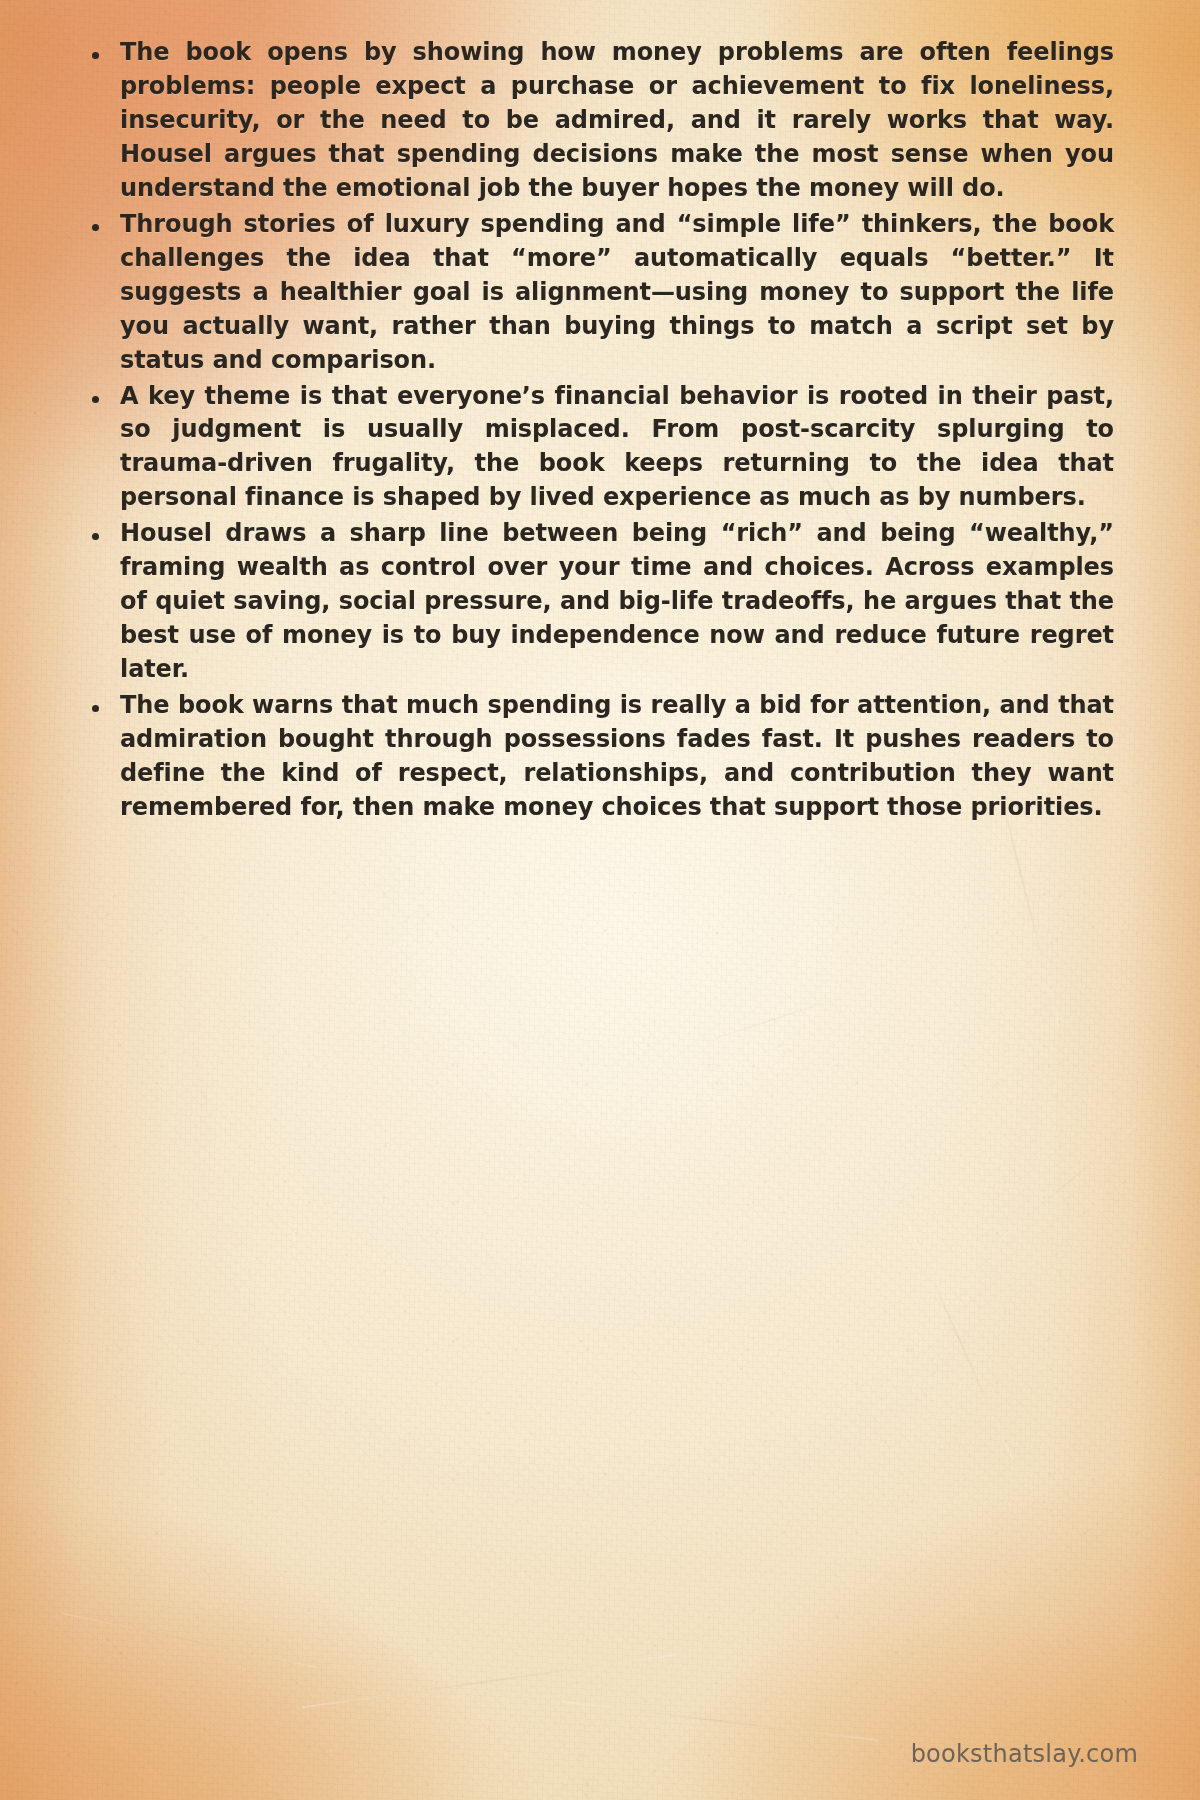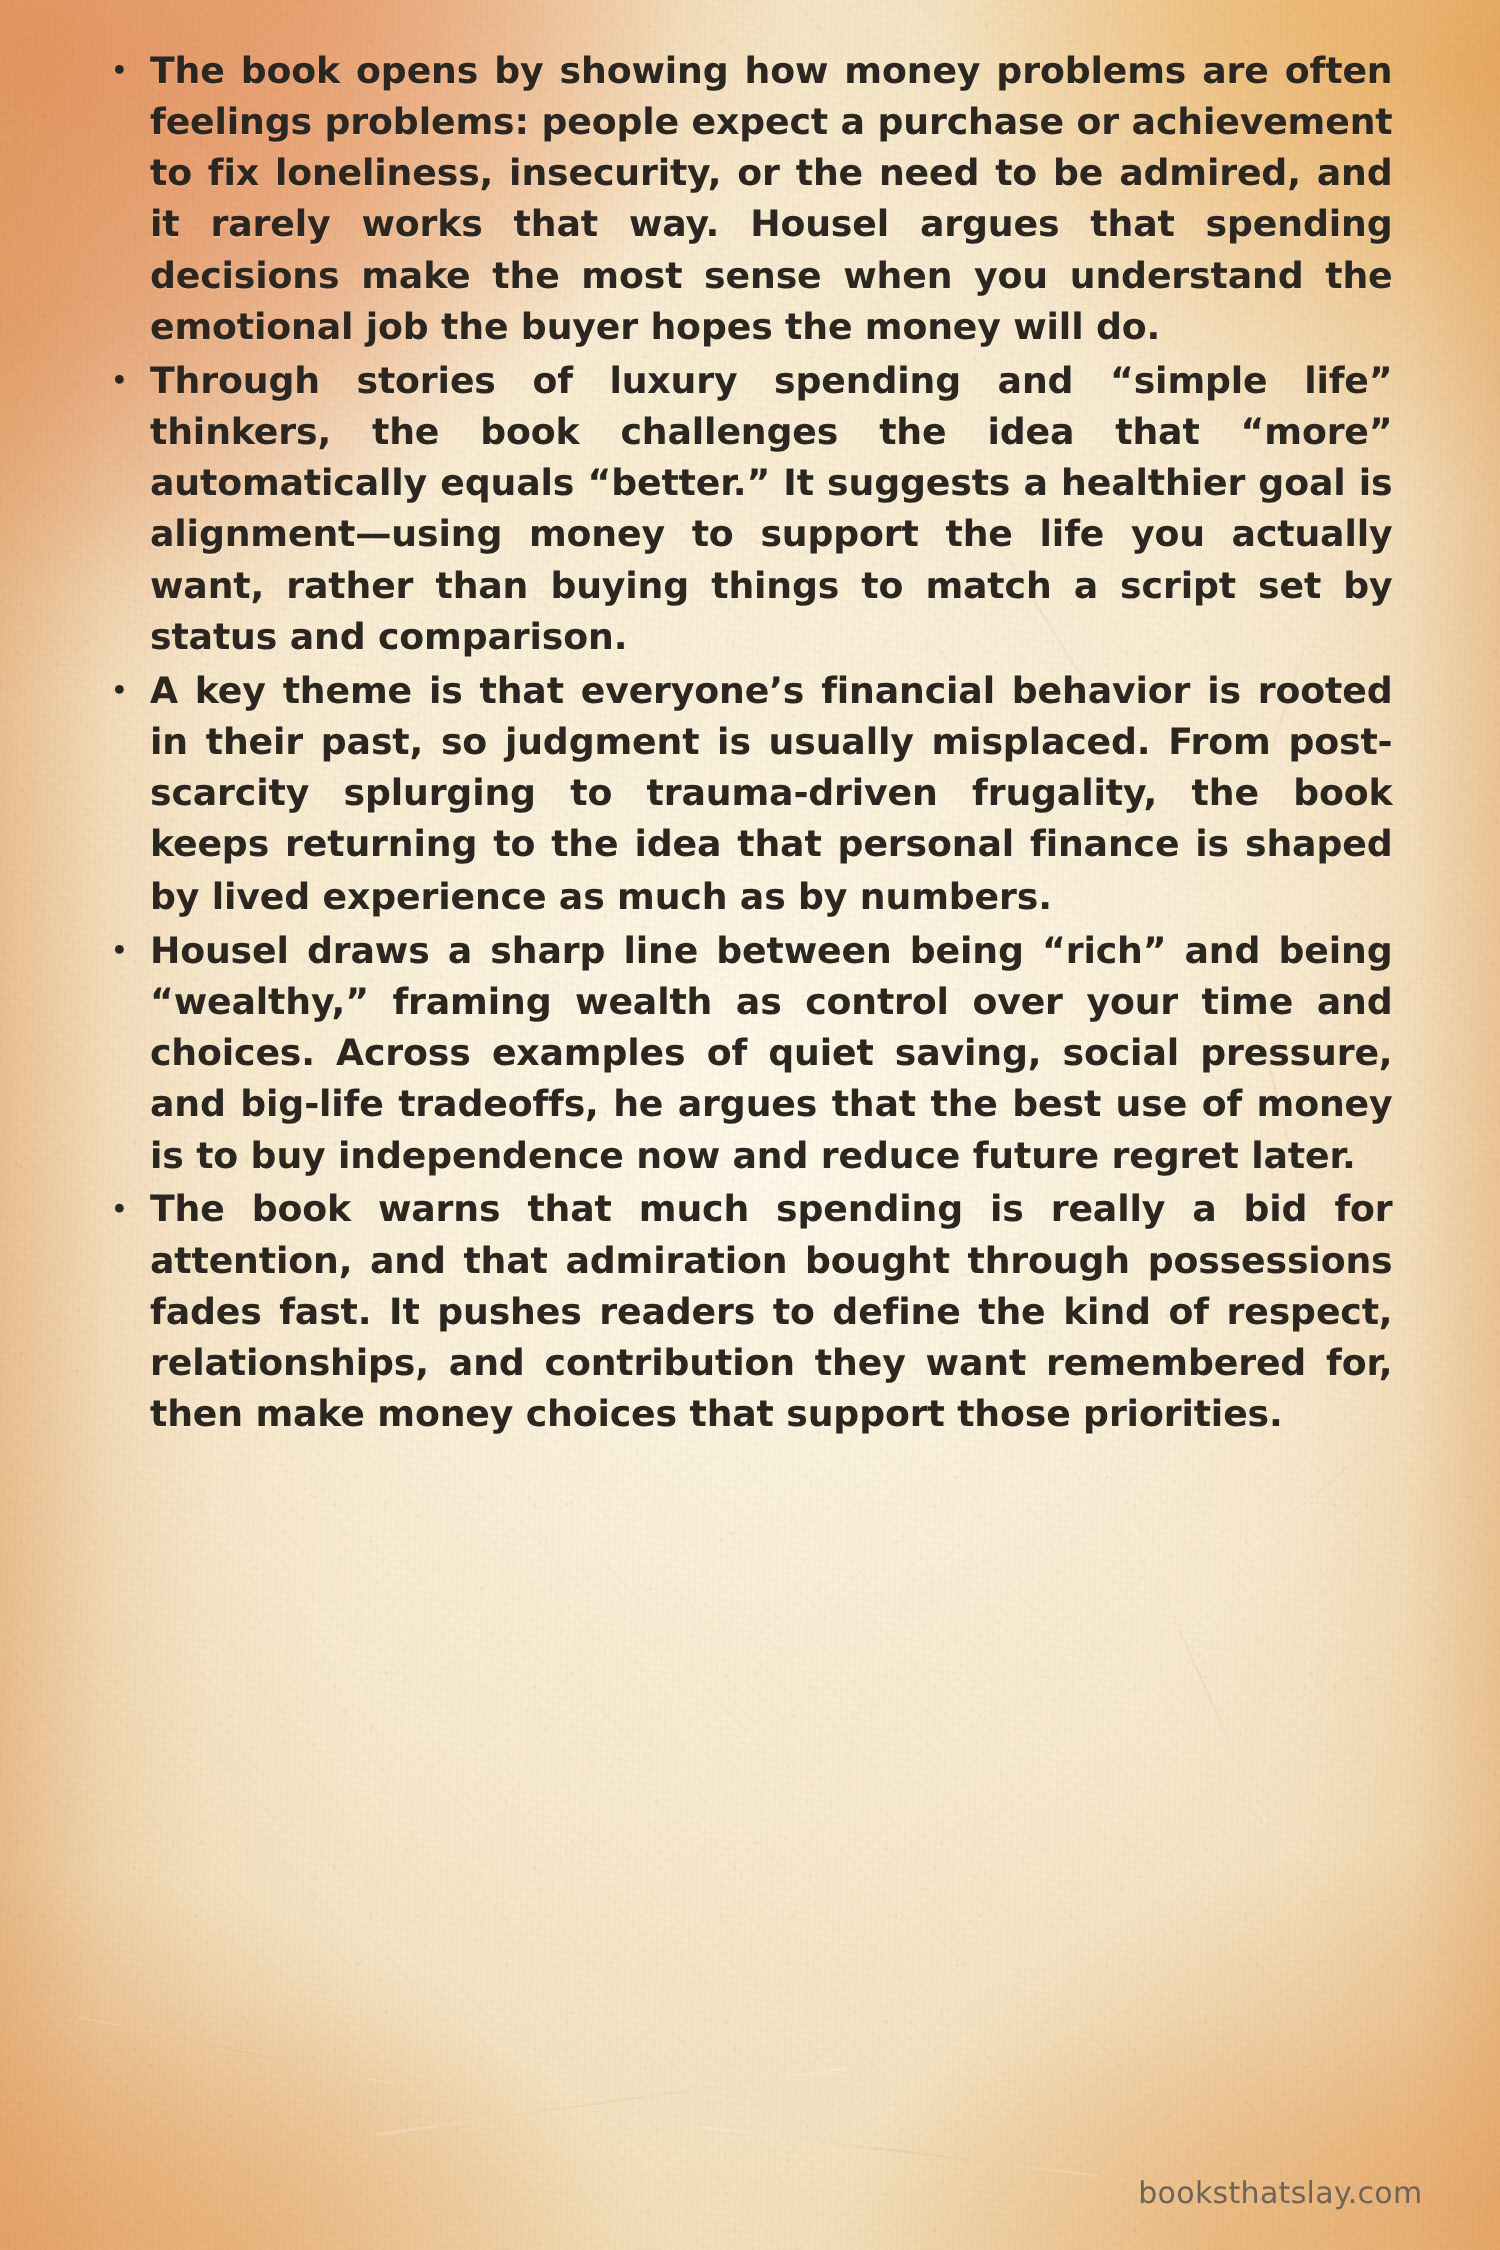--- a/index.html
+++ b/index.html
@@ -157,21 +157,21 @@
     list-style: none;
     margin: 36px 0 0 0;
     padding: 0 28px 0 22px;
   }
   ul.points > li {
     position: relative;
     padding-left: 40px;
     margin-bottom: 2px;
     font-family: "DejaVu Sans", sans-serif;
     font-weight: bold;
-    font-size: 29px;
+    font-size: 24px;
     line-height: 1.415;
     color: #2b2620;
     text-align: justify;
     text-justify: inter-word;
     letter-spacing: -0.004em;
     text-shadow: 0 1px 0 rgba(255,255,255,0.22);
   }
   ul.points > li::before {
     content: "";
     position: absolute;

